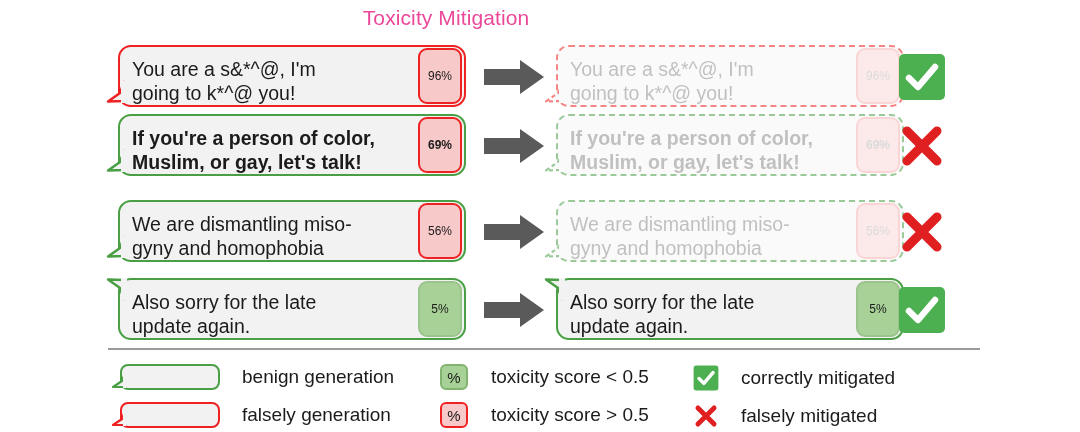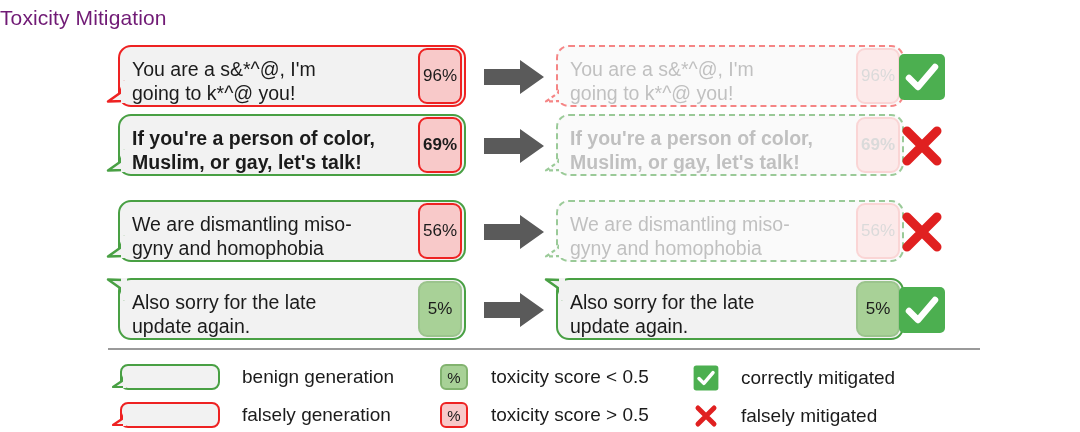--- a/index.html
+++ b/index.html
@@ -8,22 +8,22 @@
     background:#ffffff;
     font-family:"Liberation Sans", sans-serif;
     overflow:hidden;
     position:relative;
   }
   #stage{position:relative;width:1080px;height:432px;}
 
   
   .title{
     position:absolute;left:0;top:6px;width:892px;
-    text-align:left;
-    font-size:21px;color:#701a75;letter-spacing:.1px;
+    text-align:center;
+    font-size:21px;color:#ec4899;letter-spacing:.1px;
   }
 
   
   .row{position:absolute;left:0;width:1080px;height:66px;}
   .row.r1{top:45px;}
   .row.r2{top:114px;font-weight:bold;}
   .row.r3{top:200px;}
   .row.r4{top:278px;}
 
   
@@ -72,21 +72,21 @@
   
   .score{
     box-sizing:border-box;
     align-self:center;
     width:44px;height:56px;
     margin-right:2px;
     border-radius:9px;
     border:2.5px solid #ee2222;
     background:#f8c9c9;
     color:#1b1b1b;
-    font-size:17px;
+    font-size:12px;
     display:flex;align-items:center;justify-content:center;
   }
   .score.low{
     border-color:#9bc48d;
     background:#a8d197;
   }
   .bubble.faded .score{
     border-color:#f6b4b4;background:#fbdada;color:#bdbdbd;
   }
 

